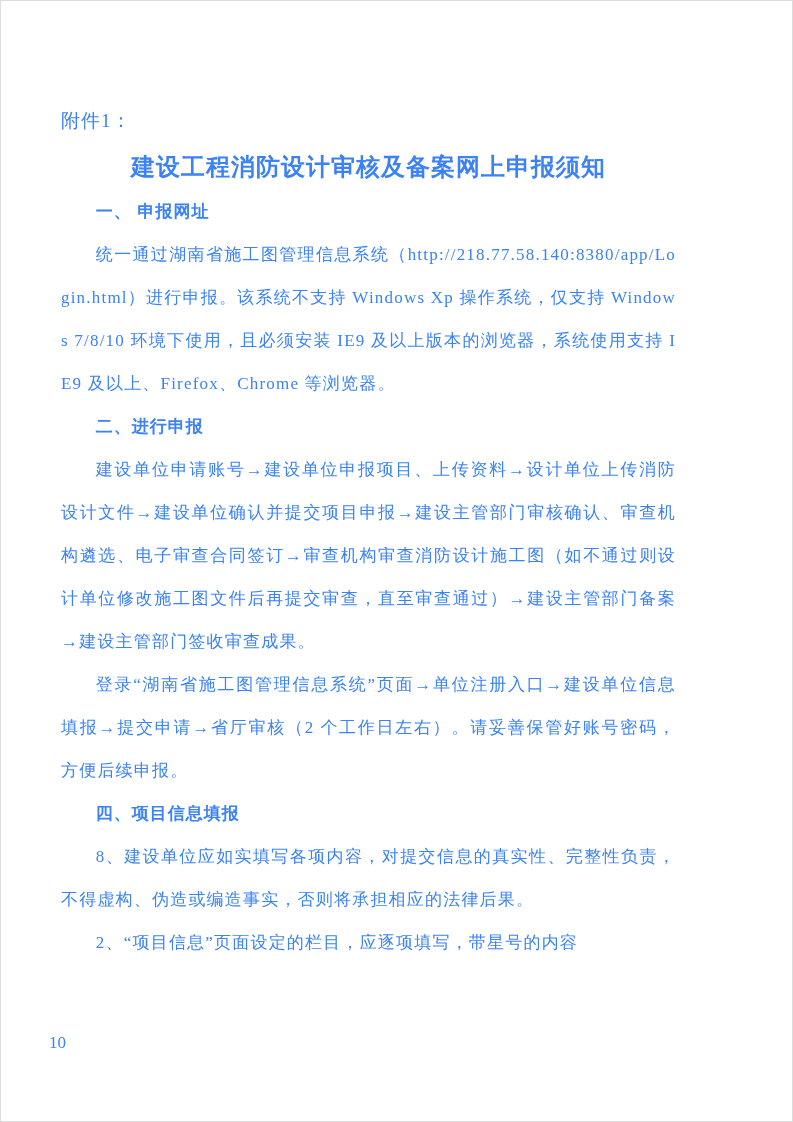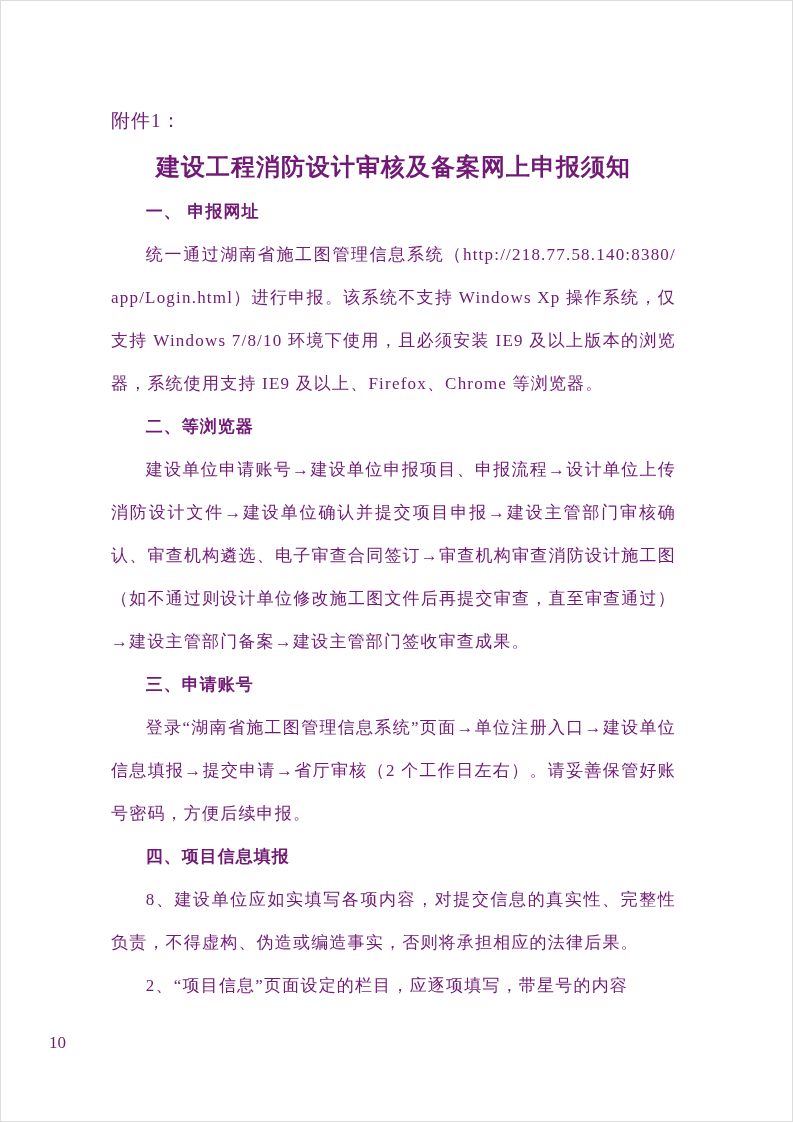--- a/index.html
+++ b/index.html
@@ -8,23 +8,23 @@
     background: #f2f2f2;
   }
   .page {
     position: relative;
     width: 793px;
     height: 1122px;
     margin: 0 auto;
     background: #ffffff;
     border: 1px solid #dcdcdc;
     box-sizing: border-box;
-    padding: 98px 116px 0 110px;
+    padding: 98px 116px 0 60px;
     font-family: "Liberation Serif", "DejaVu Serif", serif;
-    color: #701a75;
+    color: #3b82f6;
     overflow: hidden;
   }
   .attachment-label {
     font-size: 19px;
     line-height: 43px;
     letter-spacing: 1px;
   }
   .doc-title {
     margin: 2px 0 0 0;
     font-size: 24px;
@@ -72,26 +72,25 @@
   <div class="attachment-label">附件1：</div>
 
   <h1 class="doc-title">建设工程消防设计审核及备案网上申报须知</h1>
 
   <div class="section">
     <h2 class="section-heading">一、 申报网址</h2>
     <p class="para">统一通过湖南省施工图管理信息系统（http://218.77.58.140:8380/app/Login.html）进行申报。该系统不支持 Windows Xp 操作系统，仅支持 Windows 7/8/10 环境下使用，且必须安装 IE9 及以上版本的浏览器，系统使用支持 IE9 及以上、Firefox、Chrome 等浏览器。</p>
   </div>
 
   <div class="section">
-    <h2 class="section-heading">二、等浏览器</h2>
-    <p class="para">建设单位申请账号→建设单位申报项目、申报流程→设计单位上传消防设计文件→建设单位确认并提交项目申报→建设主管部门审核确认、审查机构遴选、电子审查合同签订→审查机构审查消防设计施工图（如不通过则设计单位修改施工图文件后再提交审查，直至审查通过）→建设主管部门备案→建设主管部门签收审查成果。</p>
+    <h2 class="section-heading">二、进行申报</h2>
+    <p class="para">建设单位申请账号→建设单位申报项目、上传资料→设计单位上传消防设计文件→建设单位确认并提交项目申报→建设主管部门审核确认、审查机构遴选、电子审查合同签订→审查机构审查消防设计施工图（如不通过则设计单位修改施工图文件后再提交审查，直至审查通过）→建设主管部门备案→建设主管部门签收审查成果。</p>
   </div>
 
   <div class="section">
-    <h2 class="section-heading">三、申请账号</h2>
     <p class="para">登录“湖南省施工图管理信息系统”页面→单位注册入口→建设单位信息填报→提交申请→省厅审核（2 个工作日左右）。请妥善保管好账号密码，方便后续申报。</p>
   </div>
 
   <div class="section">
     <h2 class="section-heading">四、项目信息填报</h2>
     <p class="para">8、建设单位应如实填写各项内容，对提交信息的真实性、完整性负责，不得虚构、伪造或编造事实，否则将承担相应的法律后果。</p>
     <p class="para">2、“项目信息”页面设定的栏目，应逐项填写，带星号的内容</p>
   </div>
 
   <div class="page-number">10</div>

